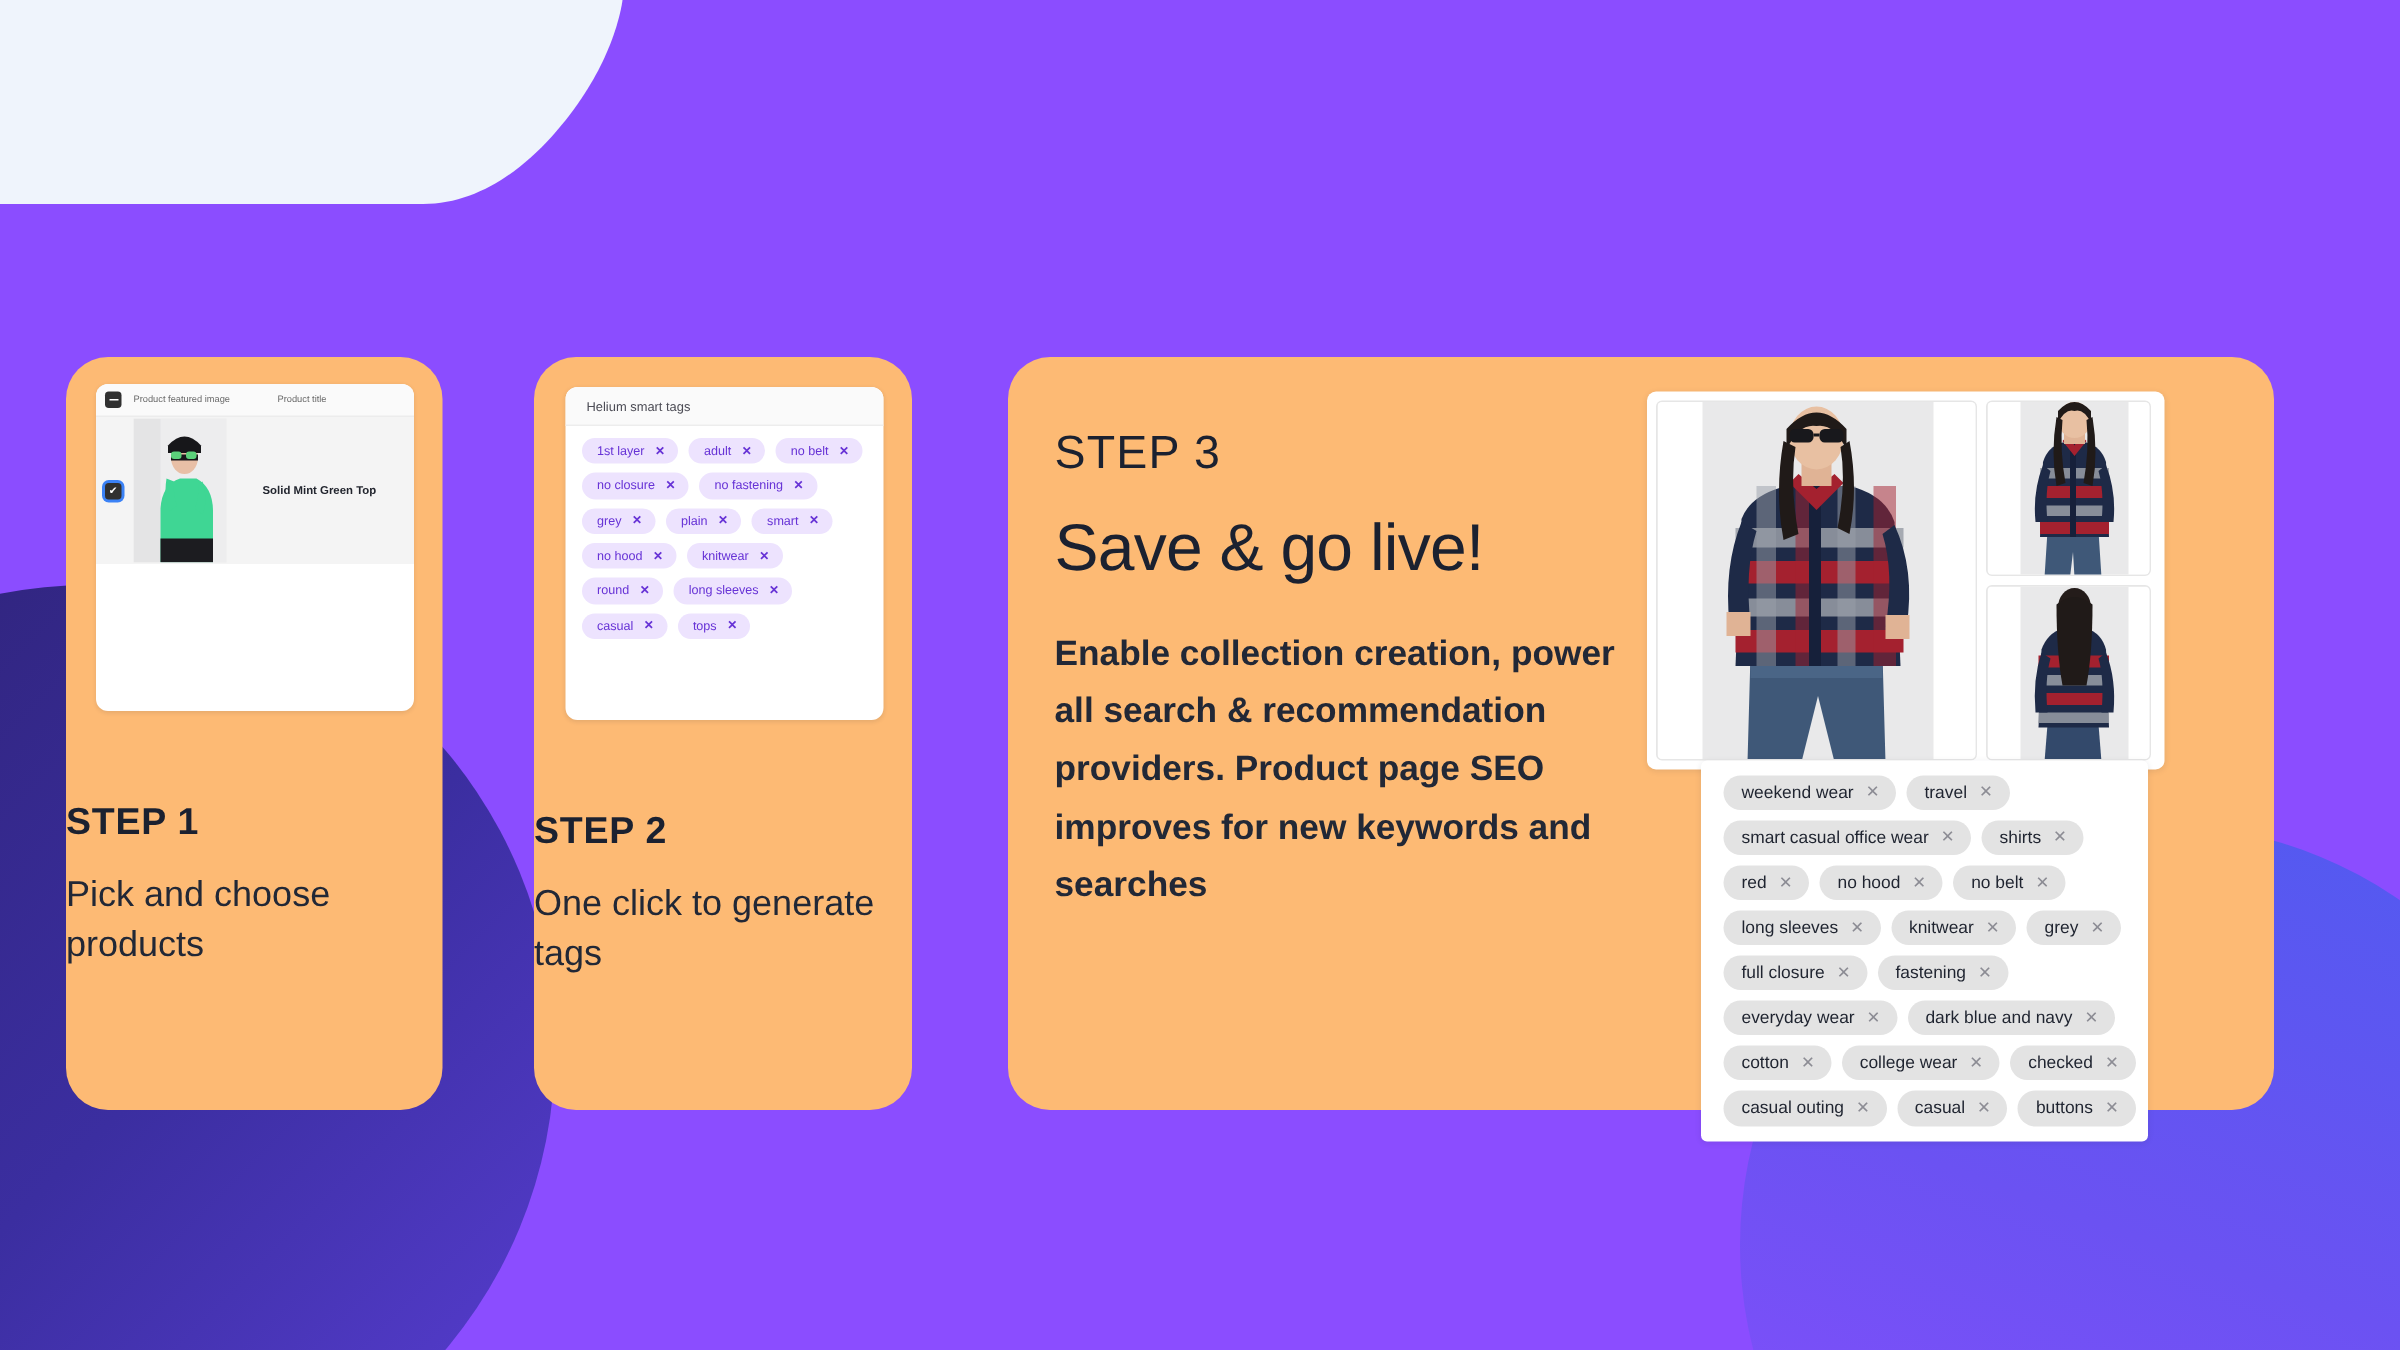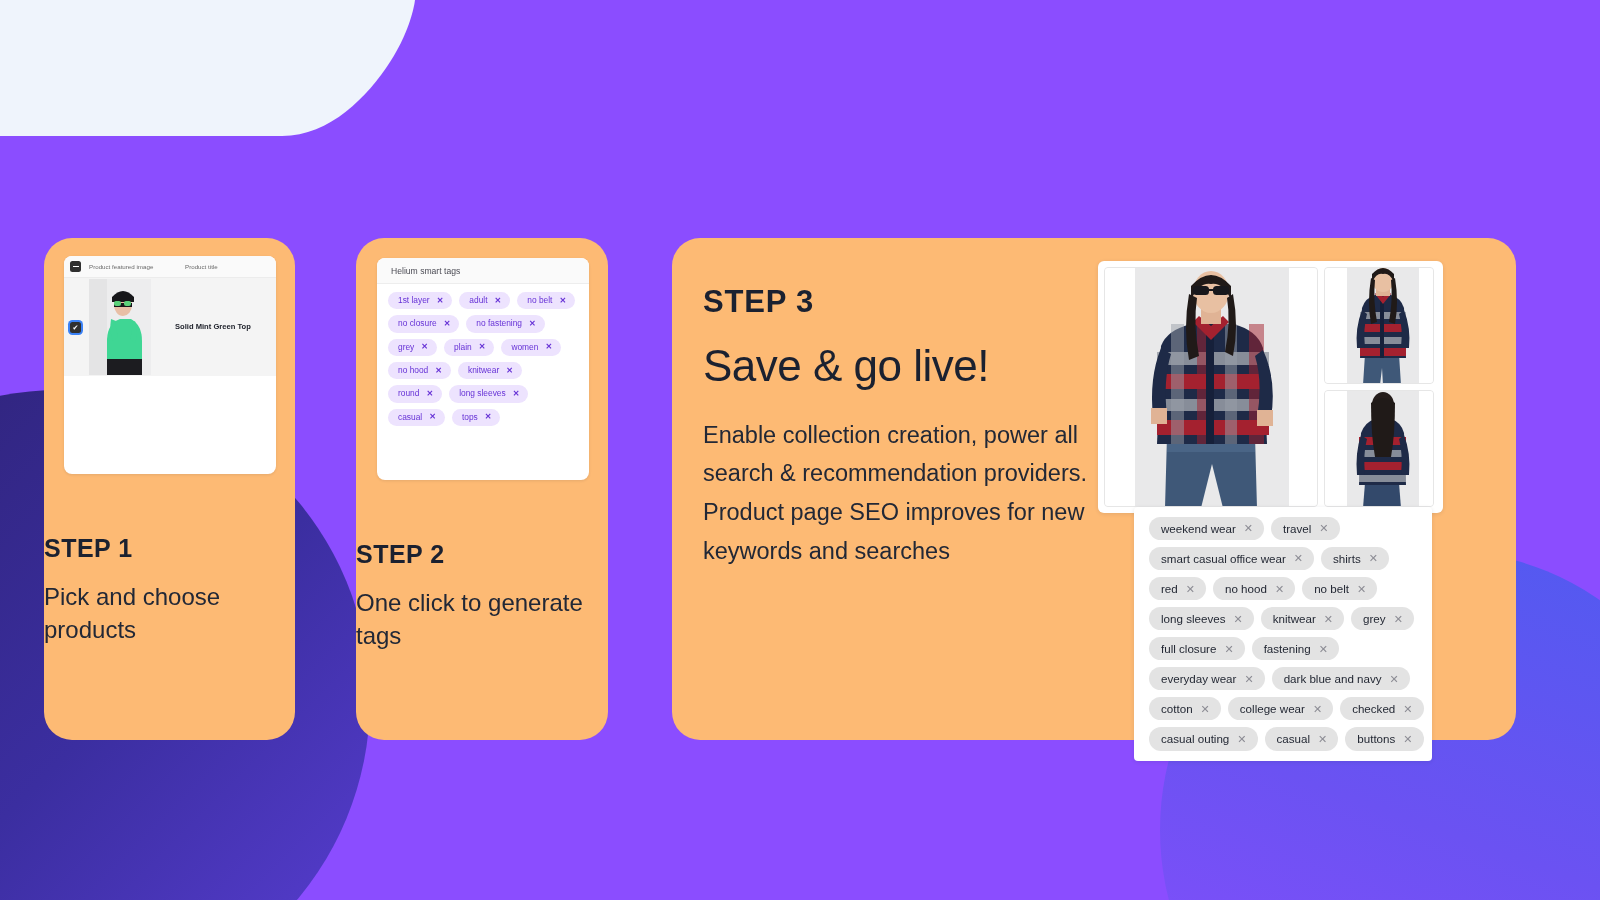--- a/index.html
+++ b/index.html
@@ -194,38 +194,38 @@
   #cap2 { top: 302px; }
 
   
   #card3 { left: 672px; top: 238px; width: 844px; height: 502px; }
   .s3-left {
     position: absolute;
     left: 31px; top: 46px;
     width: 400px;
   }
   .s3-step-num {
-    font-size: 31px; font-weight: 700;
+    font-size: 31px; font-weight: 400;
     letter-spacing: .8px;
     color: #1B2130;
   }
   .s3-head {
     margin-top: 20px;
     font-size: 44px;
     line-height: 1.18;
     color: #1B2130;
     font-weight: 400;
     letter-spacing: -.5px;
   }
   .s3-body {
     margin-top: 24px;
     font-size: 23.5px;
     line-height: 1.64;
     color: #222836;
-    font-weight: 400;
+    font-weight: 700;
   }
 
   .s3-right { position: absolute; left: 426px; top: 23px; width: 418px; }
   .img-panel {
     position: relative;
     width: 345px;
     height: 252px;
     background: #FFFFFF;
     border-radius: 6px;
     box-shadow: 0 1px 4px rgba(20,25,45,.10);
@@ -368,21 +368,21 @@
         </span>
         <span class="ptag">
           <span>grey</span>
           <span class="x">✕</span>
         </span>
         <span class="ptag">
           <span>plain</span>
           <span class="x">✕</span>
         </span>
         <span class="ptag">
-          <span>women</span>
+          <span>smart</span>
           <span class="x">✕</span>
         </span>
         <span class="ptag">
           <span>no hood</span>
           <span class="x">✕</span>
         </span>
         <span class="ptag">
           <span>knitwear</span>
           <span class="x">✕</span>
         </span>

